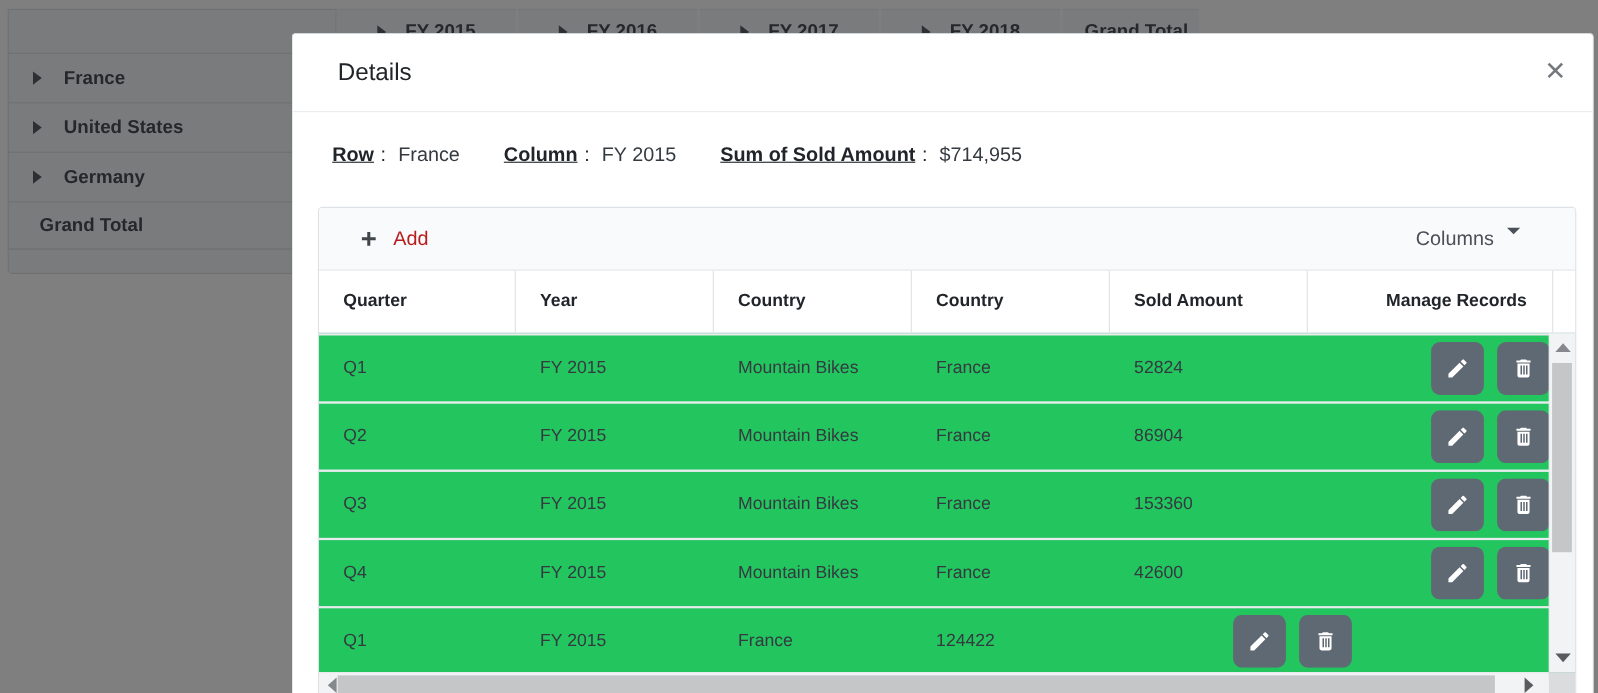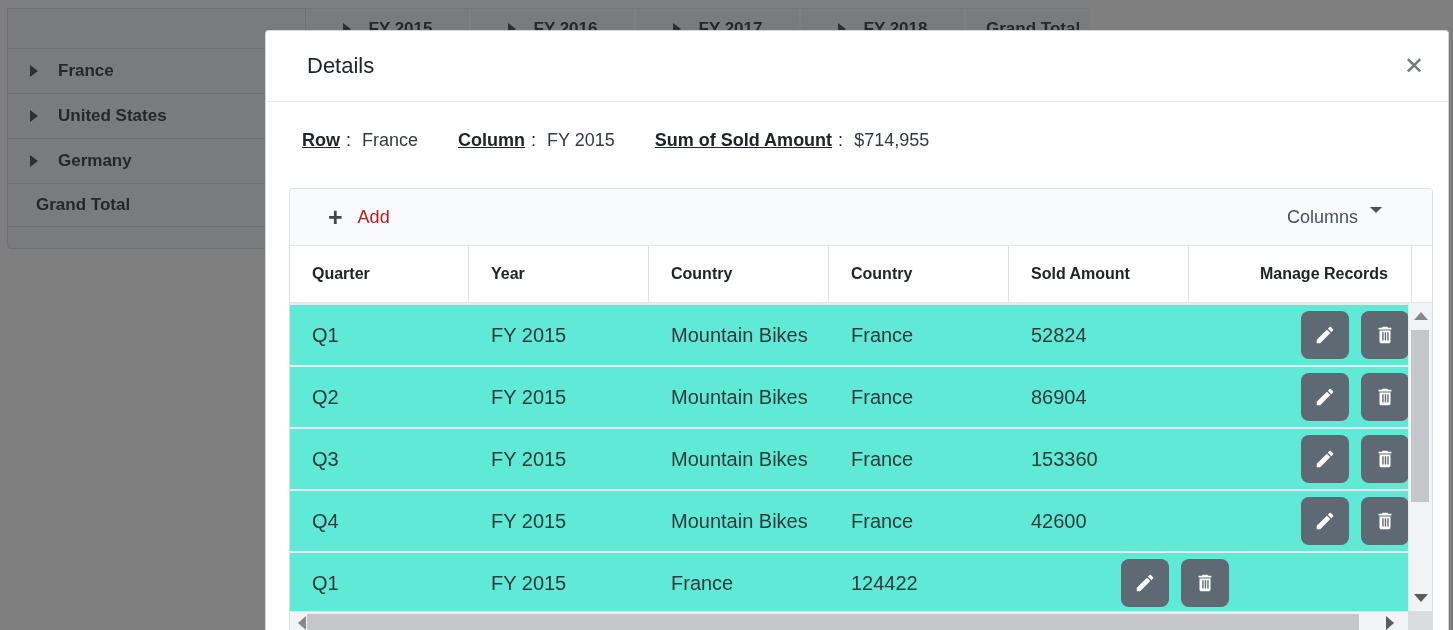--- a/index.html
+++ b/index.html
@@ -93,22 +93,22 @@
     display: flex; align-items: center; padding-left: 22px;
     font-size: 16px; font-weight: bold; color: #212529;
     border-right: 1px solid #dee2e6; white-space: nowrap; overflow: hidden;
   }
   .th.c0 { width: 179px; } .th.c1, .th.c2, .th.c3, .th.c4 { width: 180px; }
   .th.manage { width: 223px; justify-content: center; padding-left: 48px; }
   .th.filler { flex: 1; border-right: none; padding-left: 0; }
 
   .tr {
     display: flex; height: 62px; align-items: center;
-    border-top: 2px solid #e9ecef; background: #5eead4;
-    font-size: 20px; color: #343a40;
+    border-top: 2px solid #e9ecef; background: #22c55e;
+    font-size: 16px; color: #343a40;
   }
   .td { padding-left: 22px; white-space: nowrap; overflow: hidden; }
   .td.c0 { width: 179px; } .td.c1, .td.c2, .td.c3, .td.c4 { width: 180px; }
   .td.manage {
     flex: 1; display: flex; align-items: center; gap: 12px;
     padding-left: 112px;
   }
   .rec-btn {
     width: 48px; height: 48px; border-radius: 8px; border: none;
     background: #5f6973; display: flex; align-items: center; justify-content: center;

